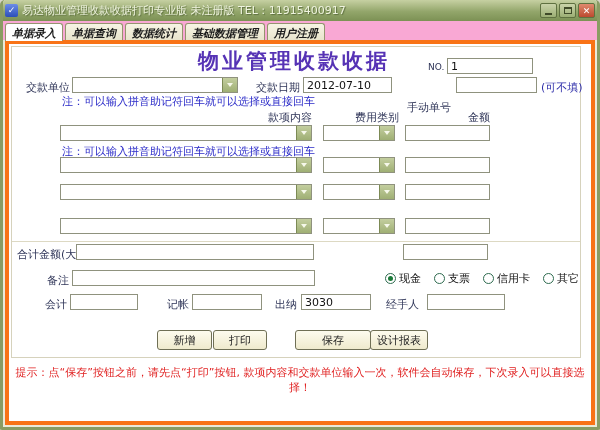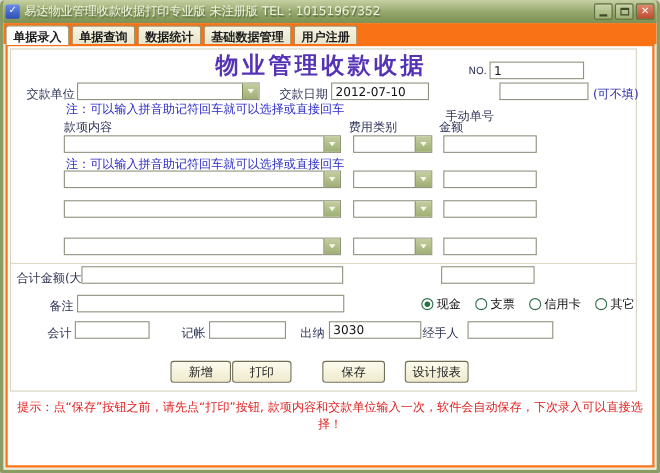--- a/index.html
+++ b/index.html
@@ -17,38 +17,38 @@
     text-shadow:1px 1px 1px #5E7040;}
   .win-btns{display:flex;gap:2px;}
   .win-btn{width:17px;height:15px;border:1px solid #5F7140;border-radius:2px;
     display:flex;align-items:center;justify-content:center;}
   .win-btn.minmax{background:linear-gradient(#C9D3A9,#9CAF74);}
   .glyph-min{display:block;width:7px;height:2px;background:#3F4A28;margin-top:7px;}
   .glyph-max{display:block;width:8px;height:7px;border:1px solid #3F4A28;border-top-width:2px;background:transparent;}
   .win-btn.close{background:linear-gradient(#E08A6E,#BC4A2F);color:#fff;font-size:9px;font-weight:bold;}
   
   .tabbar{position:absolute;left:0;right:0;top:21px;height:19px;display:flex;gap:2px;
-    padding:2px 0 0 2px;background:#f97316;}
+    padding:2px 0 0 2px;background:#f9a8d4;font-style:italic;}
   .tab{font-size:11px;color:#1c1c1c;font-weight:bold;padding:2px 6px 0 6px;height:17px;
     background:linear-gradient(#F7F4E4,#E8E4CC);border:1px solid #94946F;border-bottom:none;
     border-radius:3px 3px 0 0;cursor:default;}
   .tab.active{background:#FFFFFF;height:18px;position:relative;z-index:3;}
   
   .page{position:absolute;left:2px;right:2px;top:40px;bottom:2px;background:#FFFFFF;
-    border:2px solid #f97316;z-index:2;}
+    border:4px solid #f97316;z-index:2;}
   .abs{position:absolute;}
   .groupbox{position:absolute;left:2px;top:2px;width:570px;height:312px;
     border:1px solid #D6D2BC;pointer-events:none;}
   .divider{position:absolute;left:3px;width:568px;top:197px;border-top:1px solid #DDD9C3;}
   .form-title{top:3px;left:50px;width:470px;text-align:center;font-size:21px;font-weight:bold;
     color:#5633B5;letter-spacing:3px;}
   .lbl{font-size:11px;color:#2F3558;white-space:nowrap;}
   .note{font-size:11px;color:#2B2BC8;white-space:nowrap;}
   .hint{font-size:11px;color:#2B2BA8;white-space:nowrap;}
-  .colhead{font-size:11px;color:#2F3558;text-align:left;}
+  .colhead{font-size:11px;color:#2F3558;text-align:right;}
   .tb{position:absolute;height:16px;border:1px solid #8F927E;background:#fff;
     font-family:inherit;font-size:11px;color:#111;padding:1px 3px;outline:none;}
   .combo{position:absolute;height:16px;border:1px solid #8F927E;background:#fff;}
   .combo-val{position:absolute;left:3px;top:1px;right:17px;font-size:11px;color:#111;
     white-space:nowrap;overflow:hidden;}
   .combo-btn{position:absolute;right:0;top:0;bottom:0;width:15px;
     background:linear-gradient(#C3CE9F,#9FAF74);border-left:1px solid #7C8A55;
     display:flex;align-items:center;justify-content:center;}
   .tri{width:0;height:0;border-left:3px solid transparent;border-right:3px solid transparent;
     border-top:4px solid #F6F8EA;}
@@ -63,21 +63,21 @@
   .tip{position:absolute;left:0;width:100%;top:321px;text-align:center;font-size:11px;
     font-weight:normal;color:#E01F1F;letter-spacing:0;}
 </style>
 </head>
 <body>
 
 <div class="window">
 
   <div class="titlebar">
     <span class="app-icon">✓</span>
-    <span class="title-text">易达物业管理收款收据打印专业版 未注册版  TEL：10151967352</span>
+    <span class="title-text">易达物业管理收款收据打印专业版 未注册版  TEL：11915400917</span>
     <span class="win-btns">
       <span class="win-btn minmax">
           <span class="glyph-min"></span>
         </span>
       <span class="win-btn minmax">
           <span class="glyph-max"></span>
         </span>
       <span class="win-btn close">
           <span>✕</span>
         </span>
@@ -203,24 +203,24 @@
           <span class="dot"></span>
           <span>其它</span>
         </span>
     </div>
 
     <span class="abs lbl" style="left:36px;top:253px;">会计</span>
     <input class="tb" style="left: 61px; top: 250px; width: 68px;" value="">
     <span class="abs lbl" style="left:158px;top:253px;">记帐</span>
     <input class="tb" style="left: 183px; top: 250px; width: 70px;" value="">
     <span class="abs lbl" style="left:266px;top:253px;">出纳</span>
-    <input class="tb" style="left: 292px; top: 250px; width: 84px;" value="3030">
+    <input class="tb" style="left: 292px; top: 250px; width: 70px;" value="3030">
     <span class="abs lbl" style="left:377px;top:253px;">经手人</span>
     <input class="tb" style="left: 418px; top: 250px; width: 78px;" value="">
 
     <button class="btn" style="left:148px;width:55px;">新增</button>
     <button class="btn" style="left:204px;width:54px;">打印</button>
-    <button class="btn" style="left:286px;width:57px;">保存</button>
+    <button class="btn" style="left:286px;width:76px;">保存</button>
     <button class="btn" style="left:361px;width:58px;">设计报表</button>
 
     <div class="tip">提示：点“保存”按钮之前，请先点“打印”按钮, 款项内容和交款单位输入一次，软件会自动保存，下次录入可以直接选择！</div>
   </div>
 </div>
 
 </body></html>

